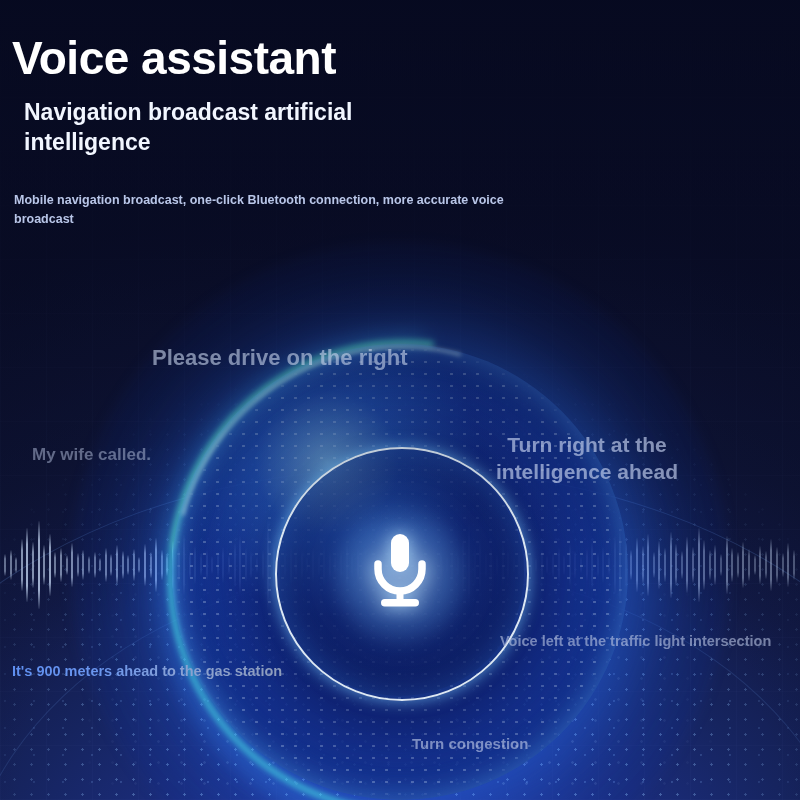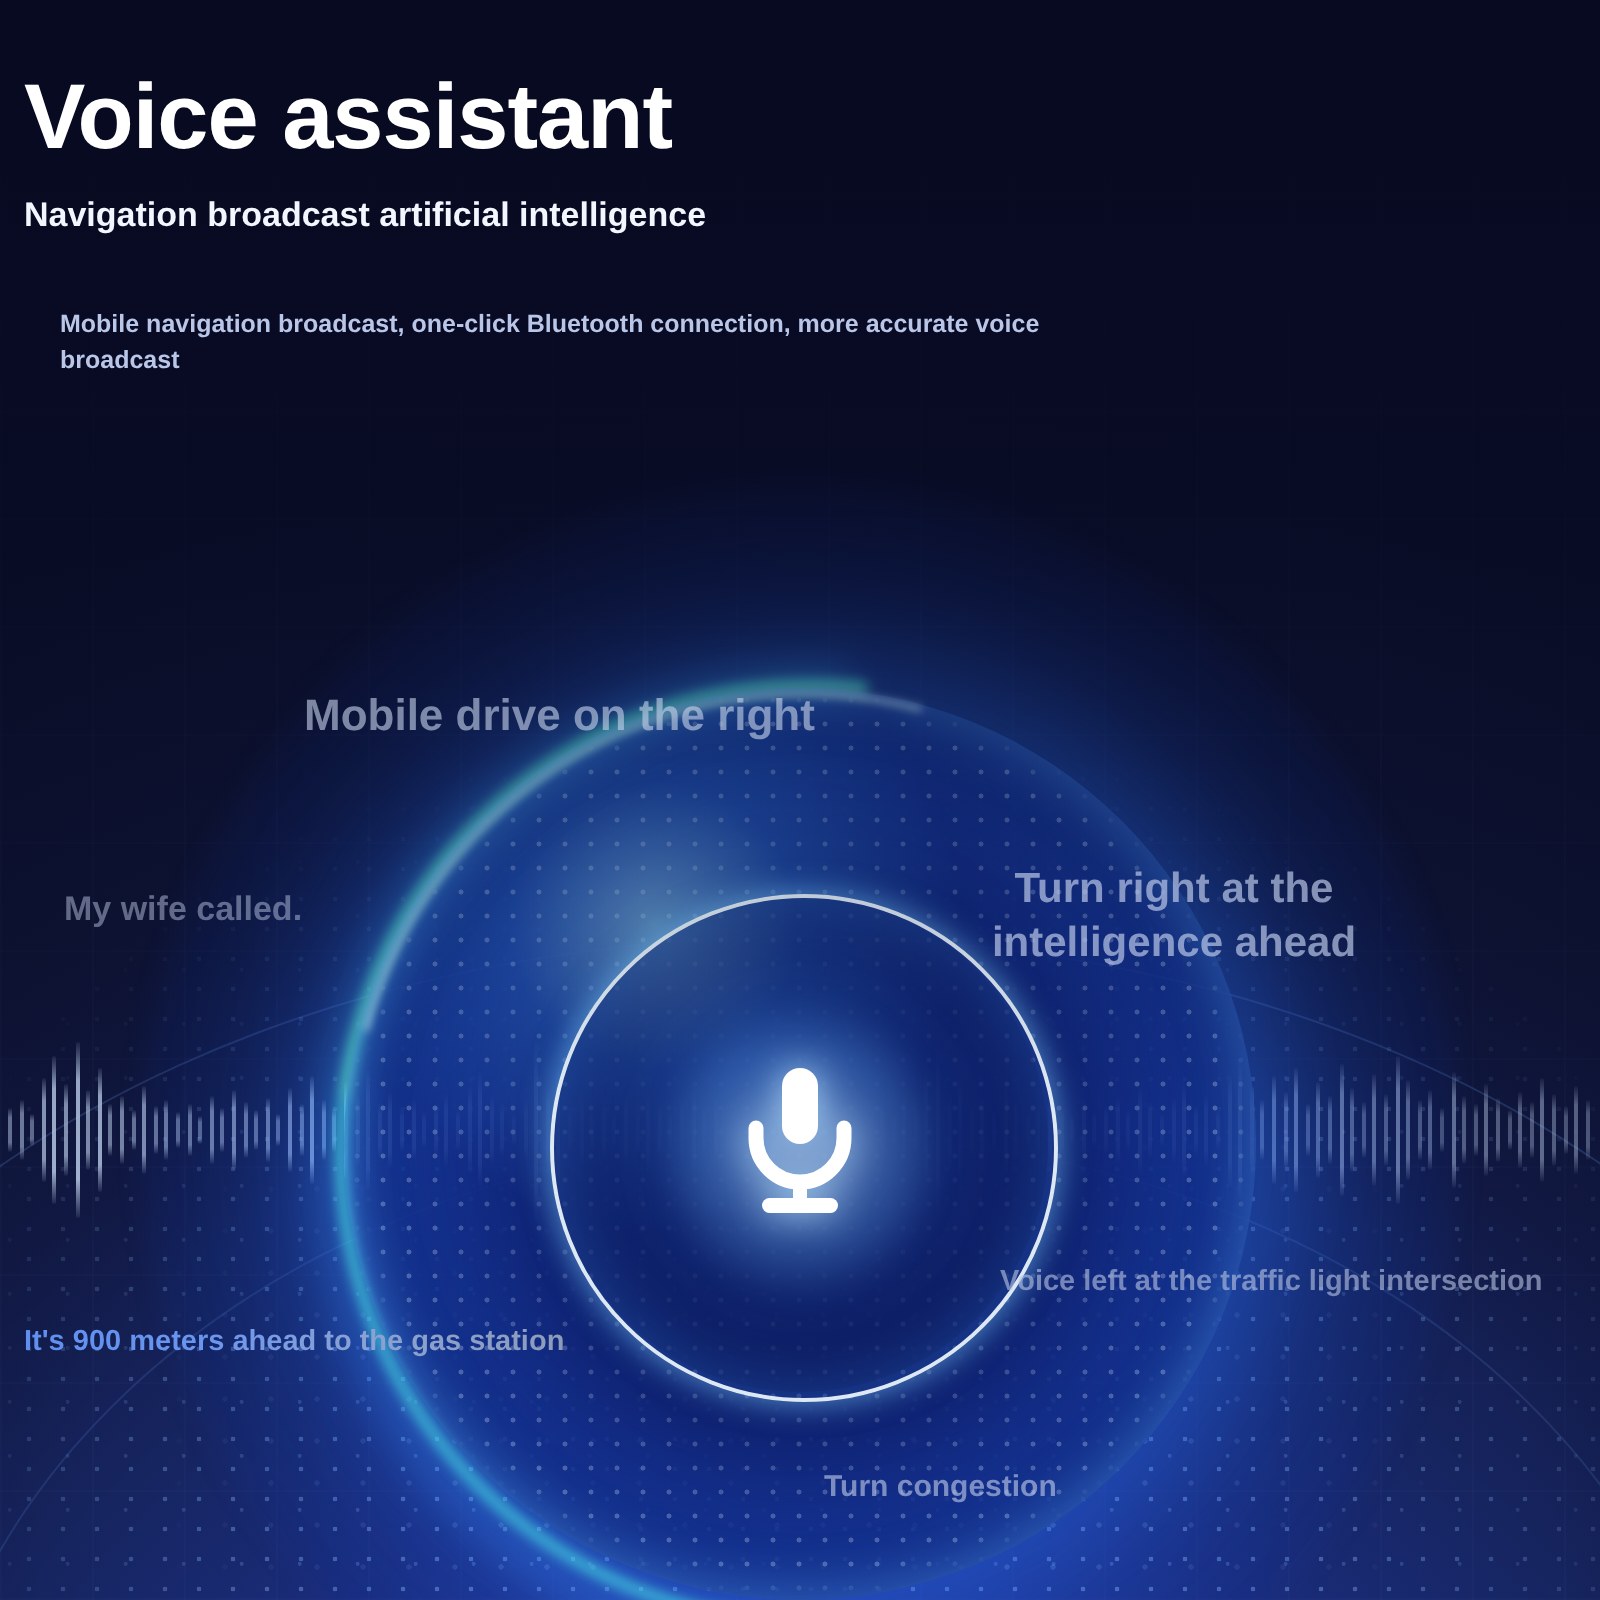--- a/index.html
+++ b/index.html
@@ -222,29 +222,29 @@
   .header { position: absolute; left: 12px; top: 34px; width: 560px; }
   .title {
     margin: 0;
     font-size: 46px;
     font-weight: bold;
     color: #ffffff;
     letter-spacing: -0.5px;
     line-height: 1.06;
   }
   .subtitle {
-    margin: 14px 0 0 0;
-    font-size: 17px;
+    margin: 14px 0 0 12px;
+    font-size: 23px;
     font-weight: bold;
     color: #f2f6ff;
     line-height: 1.32;
     max-width: 360px;
   }
   .desc {
-    margin: 34px 0 0 18px;
+    margin: 34px 0 0 2px;
     font-size: 12.5px;
     font-weight: bold;
     color: #b9c6e8;
     line-height: 1.45;
     max-width: 490px;
   }
 
   
   .cap { position: absolute; font-weight: bold; white-space: pre-line; }
   .cap-drive-right {
@@ -445,21 +445,21 @@
     <svg class="mic-icon" viewBox="0 0 64 80">
       <rect x="23" y="2" width="18" height="38" rx="9" fill="#ffffff"></rect>
       <path d="M10 32 v5 a22 22 0 0 0 44 0 v-5" fill="none" stroke="#ffffff" stroke-width="7.5" stroke-linecap="round"></path>
       <rect x="28.5" y="57" width="7" height="11" fill="#ffffff"></rect>
       <rect x="13" y="67" width="38" height="7.5" rx="3.75" fill="#ffffff"></rect>
     </svg>
   </div>
 
   <div class="bg-vignette"></div>
 
-  <div class="cap cap-drive-right">Mobile drive on the right</div>
+  <div class="cap cap-drive-right">Please drive on the right</div>
   <div class="cap cap-wife-called">My wife called.</div>
   <div class="cap cap-turn-right">Turn right at the
 intelligence ahead</div>
   <div class="cap cap-turn-left">Voice left at the traffic light intersection</div>
   <div class="cap cap-gas-station">It's 900 meters ahead to the gas station</div>
   <div class="cap cap-avoid-congestion">Turn congestion</div>
 
   <div class="header">
     <h1 class="title">Voice assistant</h1>
     <h2 class="subtitle">Navigation broadcast artificial intelligence</h2>

